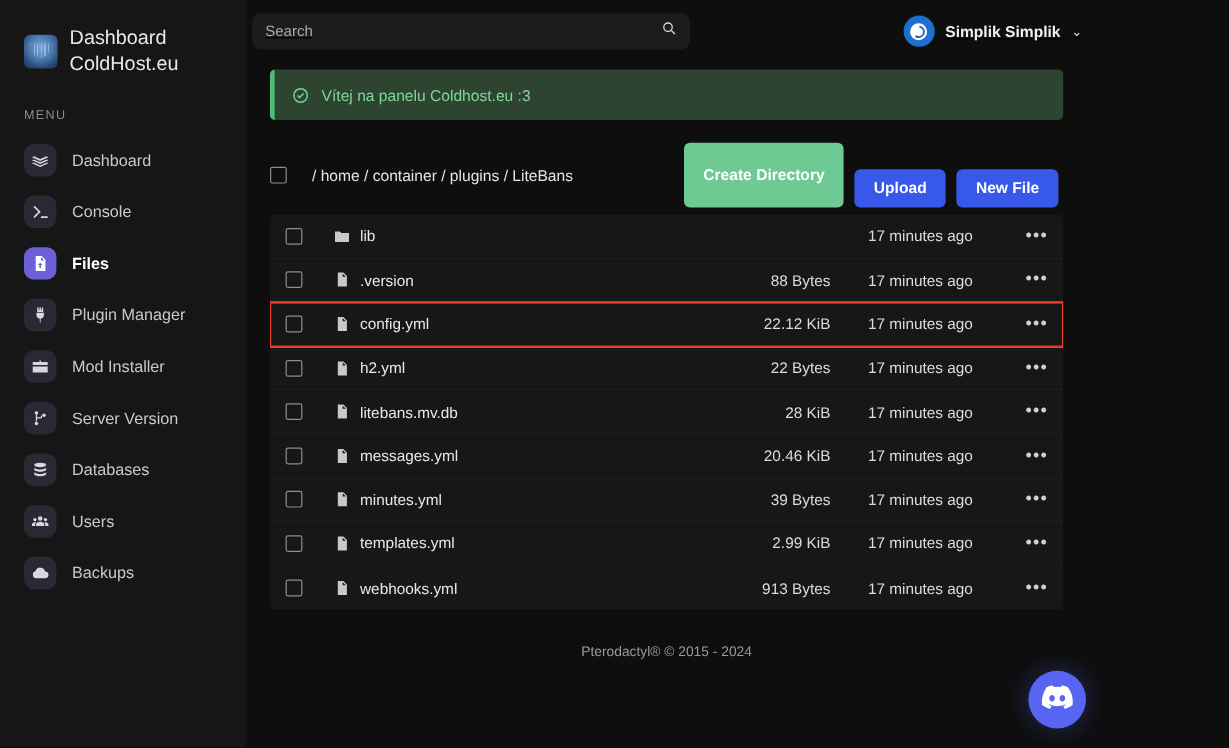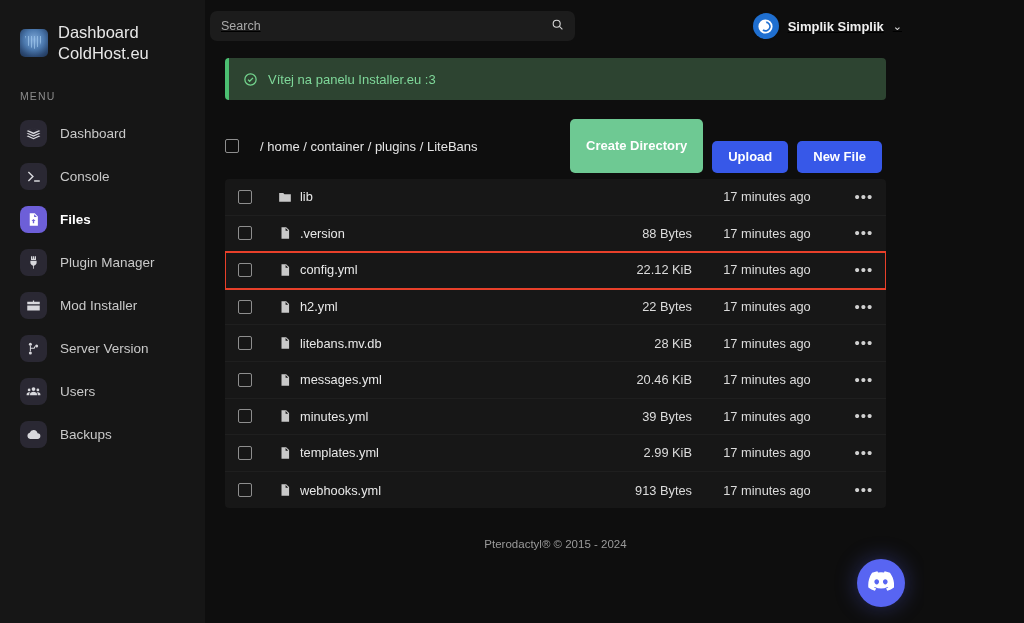--- a/index.html
+++ b/index.html
@@ -200,20 +200,29 @@
           <svg viewBox="0 0 24 24">
             <circle cx="7" cy="5" r="2.4"></circle>
             <circle cx="7" cy="19" r="2.4"></circle>
             <circle cx="17" cy="8" r="2.4"></circle>
             <path d="M6.2 7.5h1.6v9H6.2v-9zm1.6 3.2h5.4v1.6H7.8v-1.6zm5-2.1h1.6v3.2h-1.6V8.6z"></path>
           </svg>
         </span>
       <span class="nav-txt">Server Version</span>
     </div>
 
+    <div class="nav-item">
+      <span class="nav-ico">
+          <svg viewBox="0 0 24 24">
+            <ellipse cx="12" cy="5.5" rx="8" ry="3"></ellipse>
+            <path d="M4 8.5c0 1.7 3.6 3 8 3s8-1.3 8-3v3c0 1.7-3.6 3-8 3s-8-1.3-8-3v-3zm0 6c0 1.7 3.6 3 8 3s8-1.3 8-3v3c0 1.7-3.6 3-8 3s-8-1.3-8-3v-3z"></path>
+          </svg>
+        </span>
+      <span class="nav-txt">Databases</span>
+    </div>
 
 
     <div class="nav-item">
       <span class="nav-ico">
           <svg viewBox="0 0 24 24">
             <circle cx="12" cy="8" r="3"></circle>
             <circle cx="5" cy="9.5" r="2.2"></circle>
             <circle cx="19" cy="9.5" r="2.2"></circle>
             <path d="M12 12.5c-3 0-5.5 1.6-5.5 3.5v2h11v-2c0-1.9-2.5-3.5-5.5-3.5zM4.6 13c-2 .3-3.6 1.5-3.6 2.9V18h4.3v-2c0-1.1.5-2.1 1.3-2.8-.6-.1-1.3-.2-2-.2zm14.8 0c-.7 0-1.4.1-2 .2.8.7 1.3 1.7 1.3 2.8v2H23v-2.1c0-1.4-1.6-2.6-3.6-2.9z"></path>
           </svg>
@@ -252,21 +261,21 @@
       </div>
     </div>
 
     <div class="banner">
       <span class="banner-ico">
           <svg viewBox="0 0 24 24">
             <circle cx="12" cy="12" r="9"></circle>
             <path d="M8 12.2l2.6 2.6L16 9.4"></path>
           </svg>
         </span>
-      <span class="banner-txt">Vítej na panelu Installer.eu :3</span>
+      <span class="banner-txt">Vítej na panelu Coldhost.eu :3</span>
     </div>
 
     <section class="card">
       <div class="card-head">
         <span class="cb"></span>
         <span class="breadcrumb">/ home / container / plugins / LiteBans</span>
         <span class="btns">
           <button class="btn btn-green">Create Directory</button>
           <button class="btn btn-blue">Upload</button>
           <button class="btn btn-blue">New File</button>

